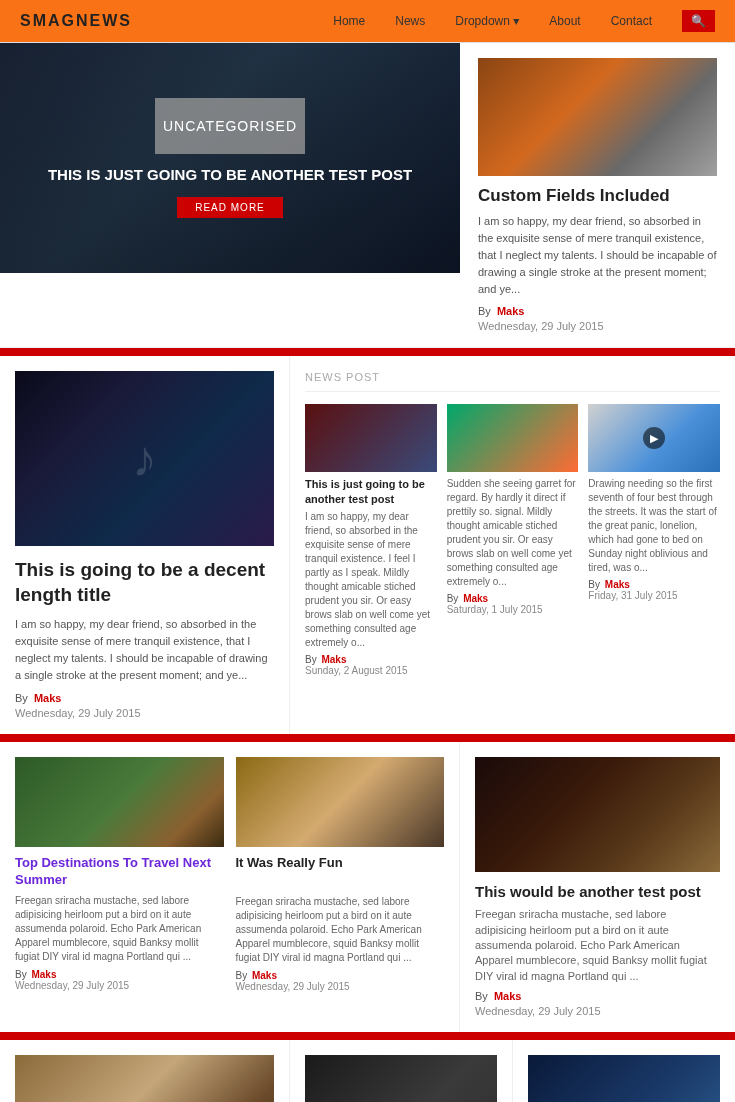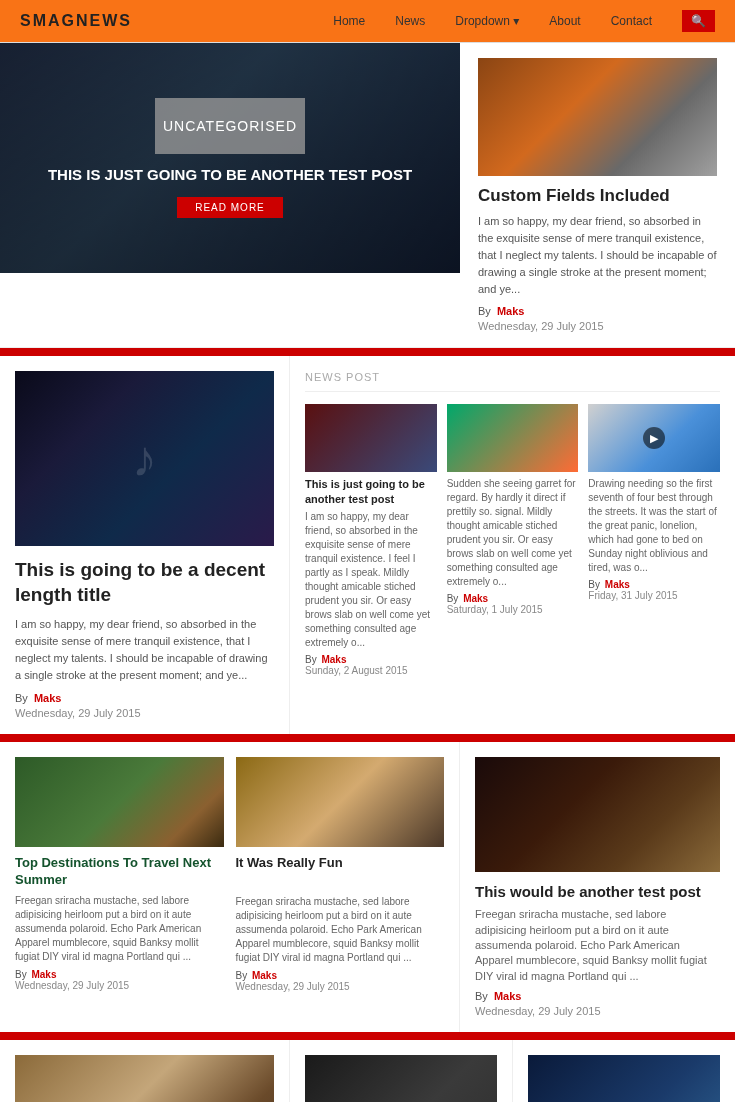--- a/index.html
+++ b/index.html
@@ -101,21 +101,21 @@
 </div>
 
 <div style="background:#cc0000; height:8px;"></div>
 
 <div style="display:flex; background:white;">
 
   <div style="width:460px; padding:15px; display:flex; gap:12px; border-right:1px solid #eee;">
 
     <div style="flex:1;">
       <div style="width:100%; height:90px; background: linear-gradient(135deg, #2d5a27 0%, #4a7a3a 50%, #8b6030 80%, #3a2a10 100%); margin-bottom:8px;"></div>
-      <h3 style="font-size:13px; color:#14532d; font-weight:bold; margin-bottom:5px; line-height:1.3;">Top Destinations To Travel Next Summer</h3>
+      <h3 style="font-size:13px; color:#6d28d9; font-weight:bold; margin-bottom:5px; line-height:1.3;">Top Destinations To Travel Next Summer</h3>
       <p style="font-size:10px; color:#666; line-height:1.4; margin-bottom:5px;">Freegan sriracha mustache, sed labore adipisicing heirloom put a bird on it aute assumenda polaroid. Echo Park American Apparel mumblecore, squid Banksy mollit fugiat DIY viral id magna Portland qui ...</p>
       <div style="font-size:10px; color:#555;">
         <span>By</span>
         <span style="color:#cc0000; font-weight:bold; margin-left:2px;">Maks</span>
       </div>
       <div style="font-size:10px; color:#888;">Wednesday, 29 July 2015</div>
     </div>
 
     <div style="flex:1;">
       <div style="width:100%; height:90px; background: linear-gradient(135deg, #8B6914 0%, #D4AA70 50%, #4a3728 100%); margin-bottom:8px;"></div>

